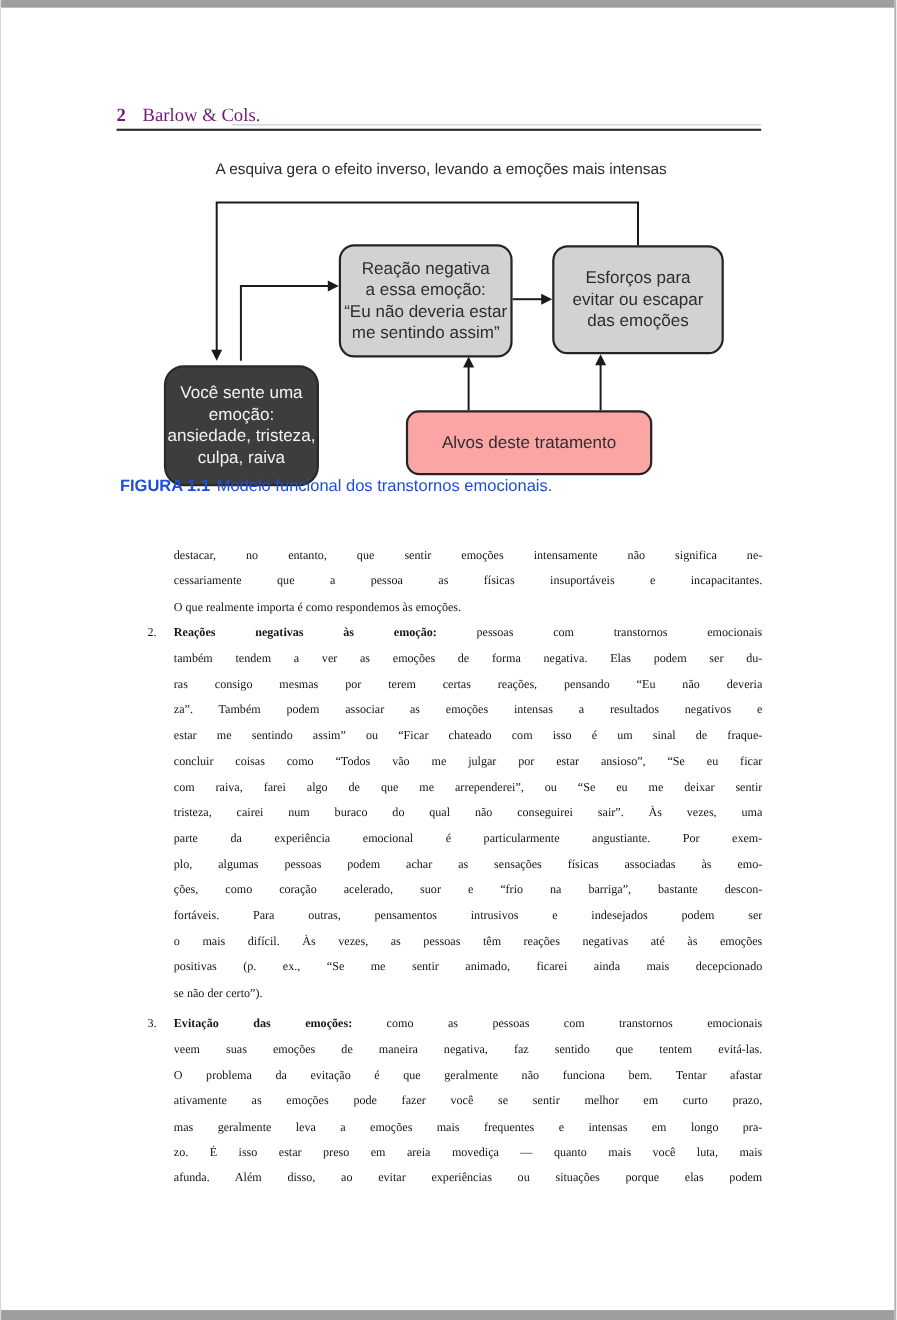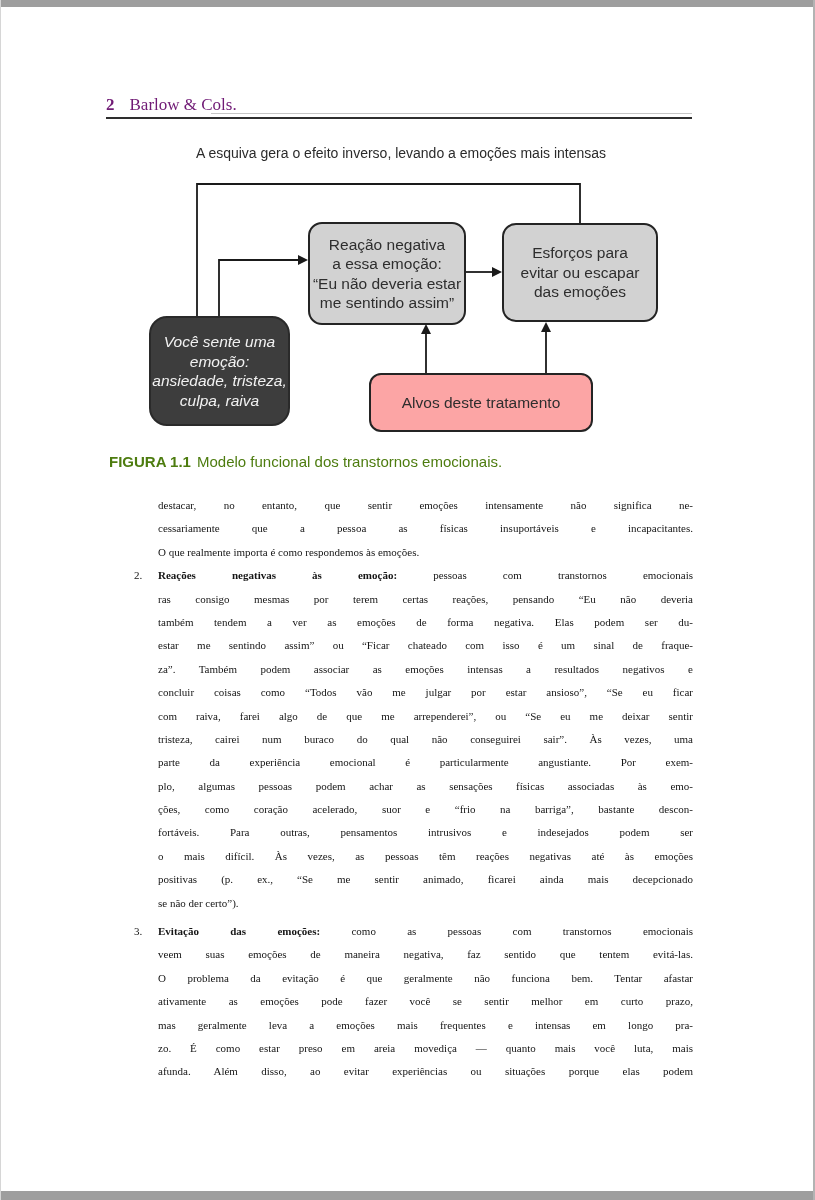--- a/index.html
+++ b/index.html
@@ -32,28 +32,28 @@
   .connectors { position:absolute; left:0; top:0; }
   .fbox {
     position:absolute; box-sizing:border-box;
     display:flex; align-items:center; justify-content:center;
     text-align:center; white-space:pre-line;
     font-size:15.5px; line-height:19.5px; color:#2e2e2e;
   }
   .fbox.light { background:#d2d2d2; border:2px solid #242424; border-radius:14px; }
   .fbox.dark  { background:#3d3d3d; color:#f2f2f2; border:2px solid #2a2a2a; border-radius:18px; }
   .fbox.white { background:#fca5a5; border:2px solid #242424; border-radius:12px; }
-  #box-emotion  { left:148px; top:316px; width:141px; height:110px;font-style:italic; }
+  #box-emotion  { left:148px; top:332px; width:141px; height:110px; }
   #box-reaction { left:307px; top:222px; width:158px; height:103px; }
   #box-efforts  { left:501px; top:223px; width:156px; height:99px; }
   #box-targets  { left:368px; top:373px; width:224px; height:59px; }
 
   .fig-caption {
-    position:absolute; left:108px; top:453px; width:584px;
-    font-size:15px; color:#4d7c0f;
+    position:absolute; left:108px; top:433px; width:584px;
+    font-size:15px; color:#1d4ed8;
   }
   .fig-caption b { margin-right:6px; }
 
   
   .bodytext {
     position:absolute; left:133px; top:494px; width:559px;
     font-family:"Liberation Serif", serif; font-size:11px; color:#151515;
   }
   .line {
     height:23.4px; line-height:23.4px; overflow:hidden;
@@ -119,43 +119,43 @@
   <div class="bodytext">
     <div class="para cont">
         <div class="line">destacar, no entanto, que sentir emoções intensamente não significa ne-</div>
         <div class="line">cessariamente que a pessoa as físicas insuportáveis e incapacitantes.</div>
         <div class="line lastline">O que realmente importa é como respondemos às emoções.</div>
       </div>
     <div class="li">
       <span class="num">2.</span>
       <div class="litext">
           <div class="line"><b>Reações negativas às emoção:</b> pessoas com transtornos emocionais</div>
+          <div class="line">também tendem a ver as emoções de forma negativa. Elas podem ser du-</div>
           <div class="line">ras consigo mesmas por terem certas reações, pensando “Eu não deveria</div>
-          <div class="line">também tendem a ver as emoções de forma negativa. Elas podem ser du-</div>
+          <div class="line">za”. Também podem associar as emoções intensas a resultados negativos e</div>
           <div class="line">estar me sentindo assim” ou “Ficar chateado com isso é um sinal de fraque-</div>
-          <div class="line">za”. Também podem associar as emoções intensas a resultados negativos e</div>
           <div class="line">concluir coisas como “Todos vão me julgar por estar ansioso”, “Se eu ficar</div>
           <div class="line">com raiva, farei algo de que me arrependerei”, ou “Se eu me deixar sentir</div>
           <div class="line">tristeza, cairei num buraco do qual não conseguirei sair”. Às vezes, uma</div>
           <div class="line">parte da experiência emocional é particularmente angustiante. Por exem-</div>
           <div class="line">plo, algumas pessoas podem achar as sensações físicas associadas às emo-</div>
           <div class="line">ções, como coração acelerado, suor e “frio na barriga”, bastante descon-</div>
           <div class="line">fortáveis. Para outras, pensamentos intrusivos e indesejados podem ser</div>
           <div class="line">o mais difícil. Às vezes, as pessoas têm reações negativas até às emoções</div>
           <div class="line">positivas (p. ex., “Se me sentir animado, ficarei ainda mais decepcionado</div>
           <div class="line lastline">se não der certo”).</div>
         </div>
     </div>
     <div class="li">
       <span class="num">3.</span>
       <div class="litext">
           <div class="line"><b>Evitação das emoções:</b> como as pessoas com transtornos emocionais</div>
           <div class="line">veem suas emoções de maneira negativa, faz sentido que tentem evitá-las.</div>
           <div class="line">O problema da evitação é que geralmente não funciona bem. Tentar afastar</div>
           <div class="line">ativamente as emoções pode fazer você se sentir melhor em curto prazo,</div>
           <div class="line">mas geralmente leva a emoções mais frequentes e intensas em longo pra-</div>
-          <div class="line">zo. É como estar preso em areia movediça — quanto mais você luta, mais</div>
+          <div class="line">zo. É isso estar preso em areia movediça — quanto mais você luta, mais</div>
           <div class="line">afunda. Além disso, ao evitar experiências ou situações porque elas podem</div>
         </div>
     </div>
   </div>
 
 </div>
 
 </body></html>

